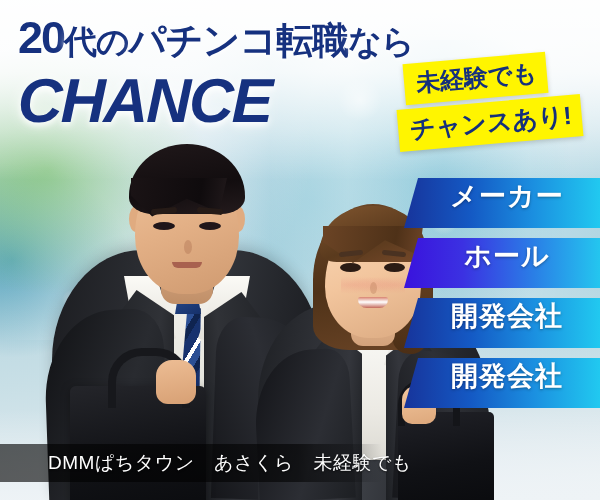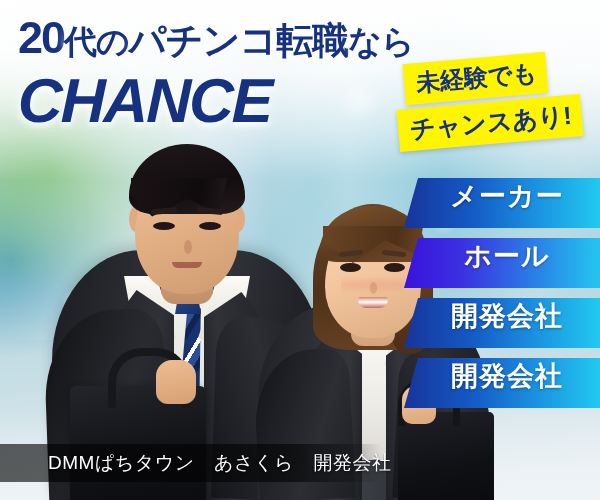--- a/index.html
+++ b/index.html
@@ -433,16 +433,16 @@
     </div>
     <div class="cat cat-blue">
       <span>開発会社</span>
     </div>
     <div class="cat cat-blue">
       <span>開発会社</span>
     </div>
   </div>
 
   <div id="caption">
-    <span>DMMぱちタウン　あさくら　開発会社</span>
+    <span>DMMぱちタウン　あさくら　未経験でも</span>
   </div>
 
 </div>
 
 </body></html>

